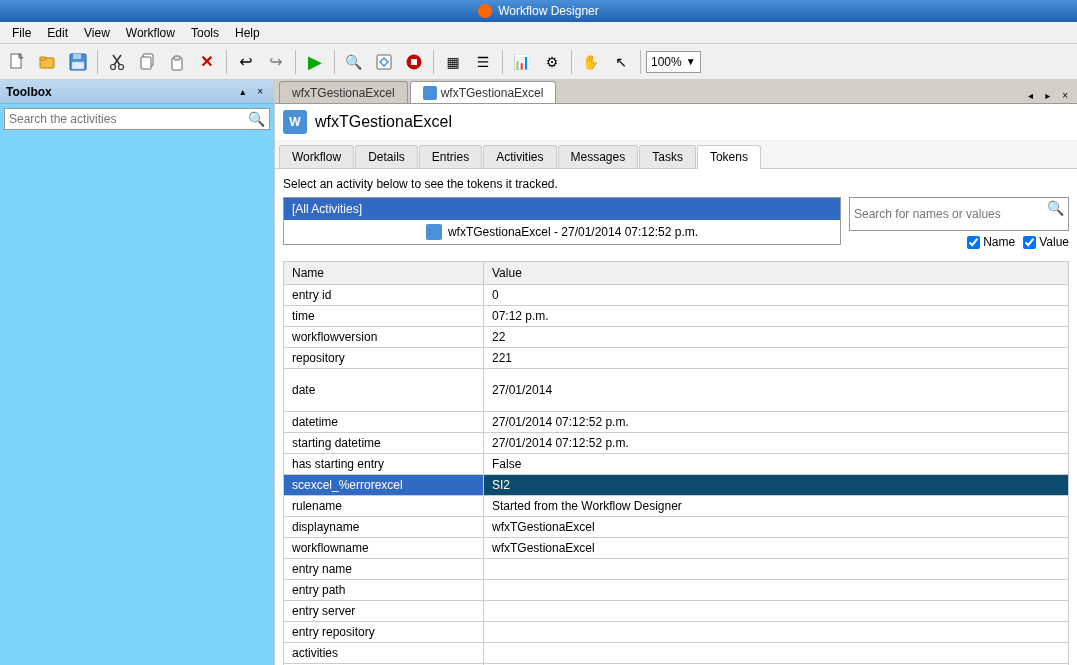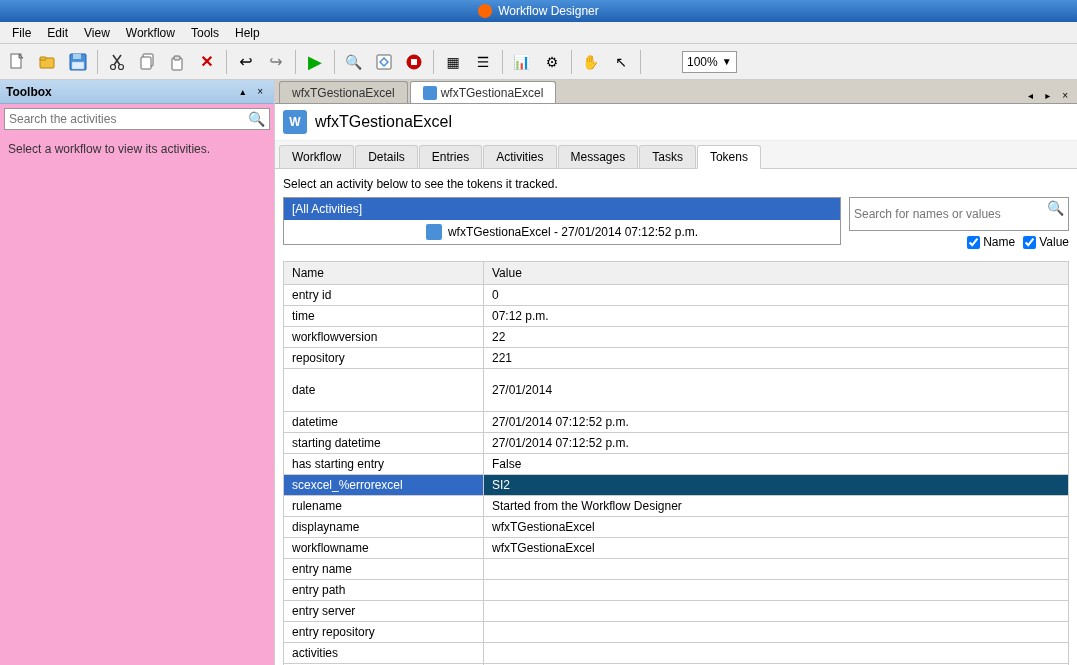--- a/index.html
+++ b/index.html
@@ -9,28 +9,28 @@
     #title-bar { background: linear-gradient(to bottom, #4a90d9, #2060b0); color: white; height: 22px; display: flex; align-items: center; justify-content: center; font-size: 12px; font-weight: normal; }
 
     
     #menu-bar { background: #f0f0f0; height: 22px; display: flex; align-items: center; border-bottom: 1px solid #ccc; padding: 0 4px; }
     .menu-item { padding: 2px 8px; cursor: pointer; font-size: 12px; color: #000; }
 
     
     #toolbar { background: #f0f0f0; height: 36px; display: flex; align-items: center; border-bottom: 1px solid #ccc; padding: 2px 4px; gap: 2px; }
     .toolbar-btn { width: 28px; height: 28px; display: flex; align-items: center; justify-content: center; border: 1px solid transparent; cursor: pointer; border-radius: 2px; background: transparent; font-size: 14px; }
     .toolbar-separator { width: 1px; height: 24px; background: #bbb; margin: 0 3px; }
-    .toolbar-dropdown { height: 22px; display: flex; align-items: center; border: 1px solid #999; background: white; padding: 0 4px; cursor: pointer; font-size: 12px; margin-left: 36px; }
+    .toolbar-dropdown { height: 22px; display: flex; align-items: center; border: 1px solid #999; background: white; padding: 0 4px; cursor: pointer; font-size: 12px; }
     .toolbar-dropdown-arrow { margin-left: 4px; font-size: 10px; }
 
     
     #main { display: flex; height: calc(665px - 80px); }
 
     
-    #toolbox { width: 275px; background: #f9a8d4; border-right: 1px solid #ccc; display: flex; flex-direction: column; }
+    #toolbox { width: 275px; background: #7dd3fc; border-right: 1px solid #ccc; display: flex; flex-direction: column; }
     #toolbox-header { background: linear-gradient(to bottom, #c0d9f0, #a8c8e8); height: 24px; display: flex; align-items: center; justify-content: space-between; padding: 0 6px; border-bottom: 1px solid #8ab0d0; }
     #toolbox-header-title { font-size: 12px; font-weight: bold; color: #000; }
     #toolbox-header-btns { display: flex; gap: 2px; }
     .toolbox-header-btn { font-size: 10px; cursor: pointer; padding: 1px 4px; border: 1px solid transparent; }
     #toolbox-search { padding: 4px; }
     #toolbox-search input { width: 100%; height: 22px; border: 1px solid #999; padding: 2px 24px 2px 4px; font-size: 12px; background: white; }
     #toolbox-search-wrapper { position: relative; }
     #toolbox-search-icon { position: absolute; right: 4px; top: 3px; font-size: 14px; color: #666; }
     #toolbox-message { padding: 8px; color: #333; font-size: 12px; }
 
@@ -172,21 +172,20 @@
         <span class="toolbox-header-btn">▴</span>
         <span class="toolbox-header-btn">×</span>
       </div>
     </div>
     <div id="toolbox-search">
       <div id="toolbox-search-wrapper">
         <input type="text" style="width: 100%; height: 22px; border: 1px solid rgb(153, 153, 153); padding: 2px 24px 2px 4px; font-size: 12px;" placeholder="Search the activities">
         <span id="toolbox-search-icon">🔍</span>
       </div>
     </div>
-    <div id="toolbox-message">Select a workflow to view its activities.</div>
   </div>
 
   <div id="content">
 
     <div id="tab-strip" style="height:24px; background:#d4d0c8; display:flex; align-items:flex-end; padding-left:4px; border-bottom:1px solid #999;">
       <div class="doc-tab inactive">
         <span>wfxTGestionaExcel</span>
       </div>
       <div class="doc-tab active">
         <span style="width:14px;height:14px;background:#4a90d9;border-radius:2px;display:inline-block;flex-shrink:0;"></span>

